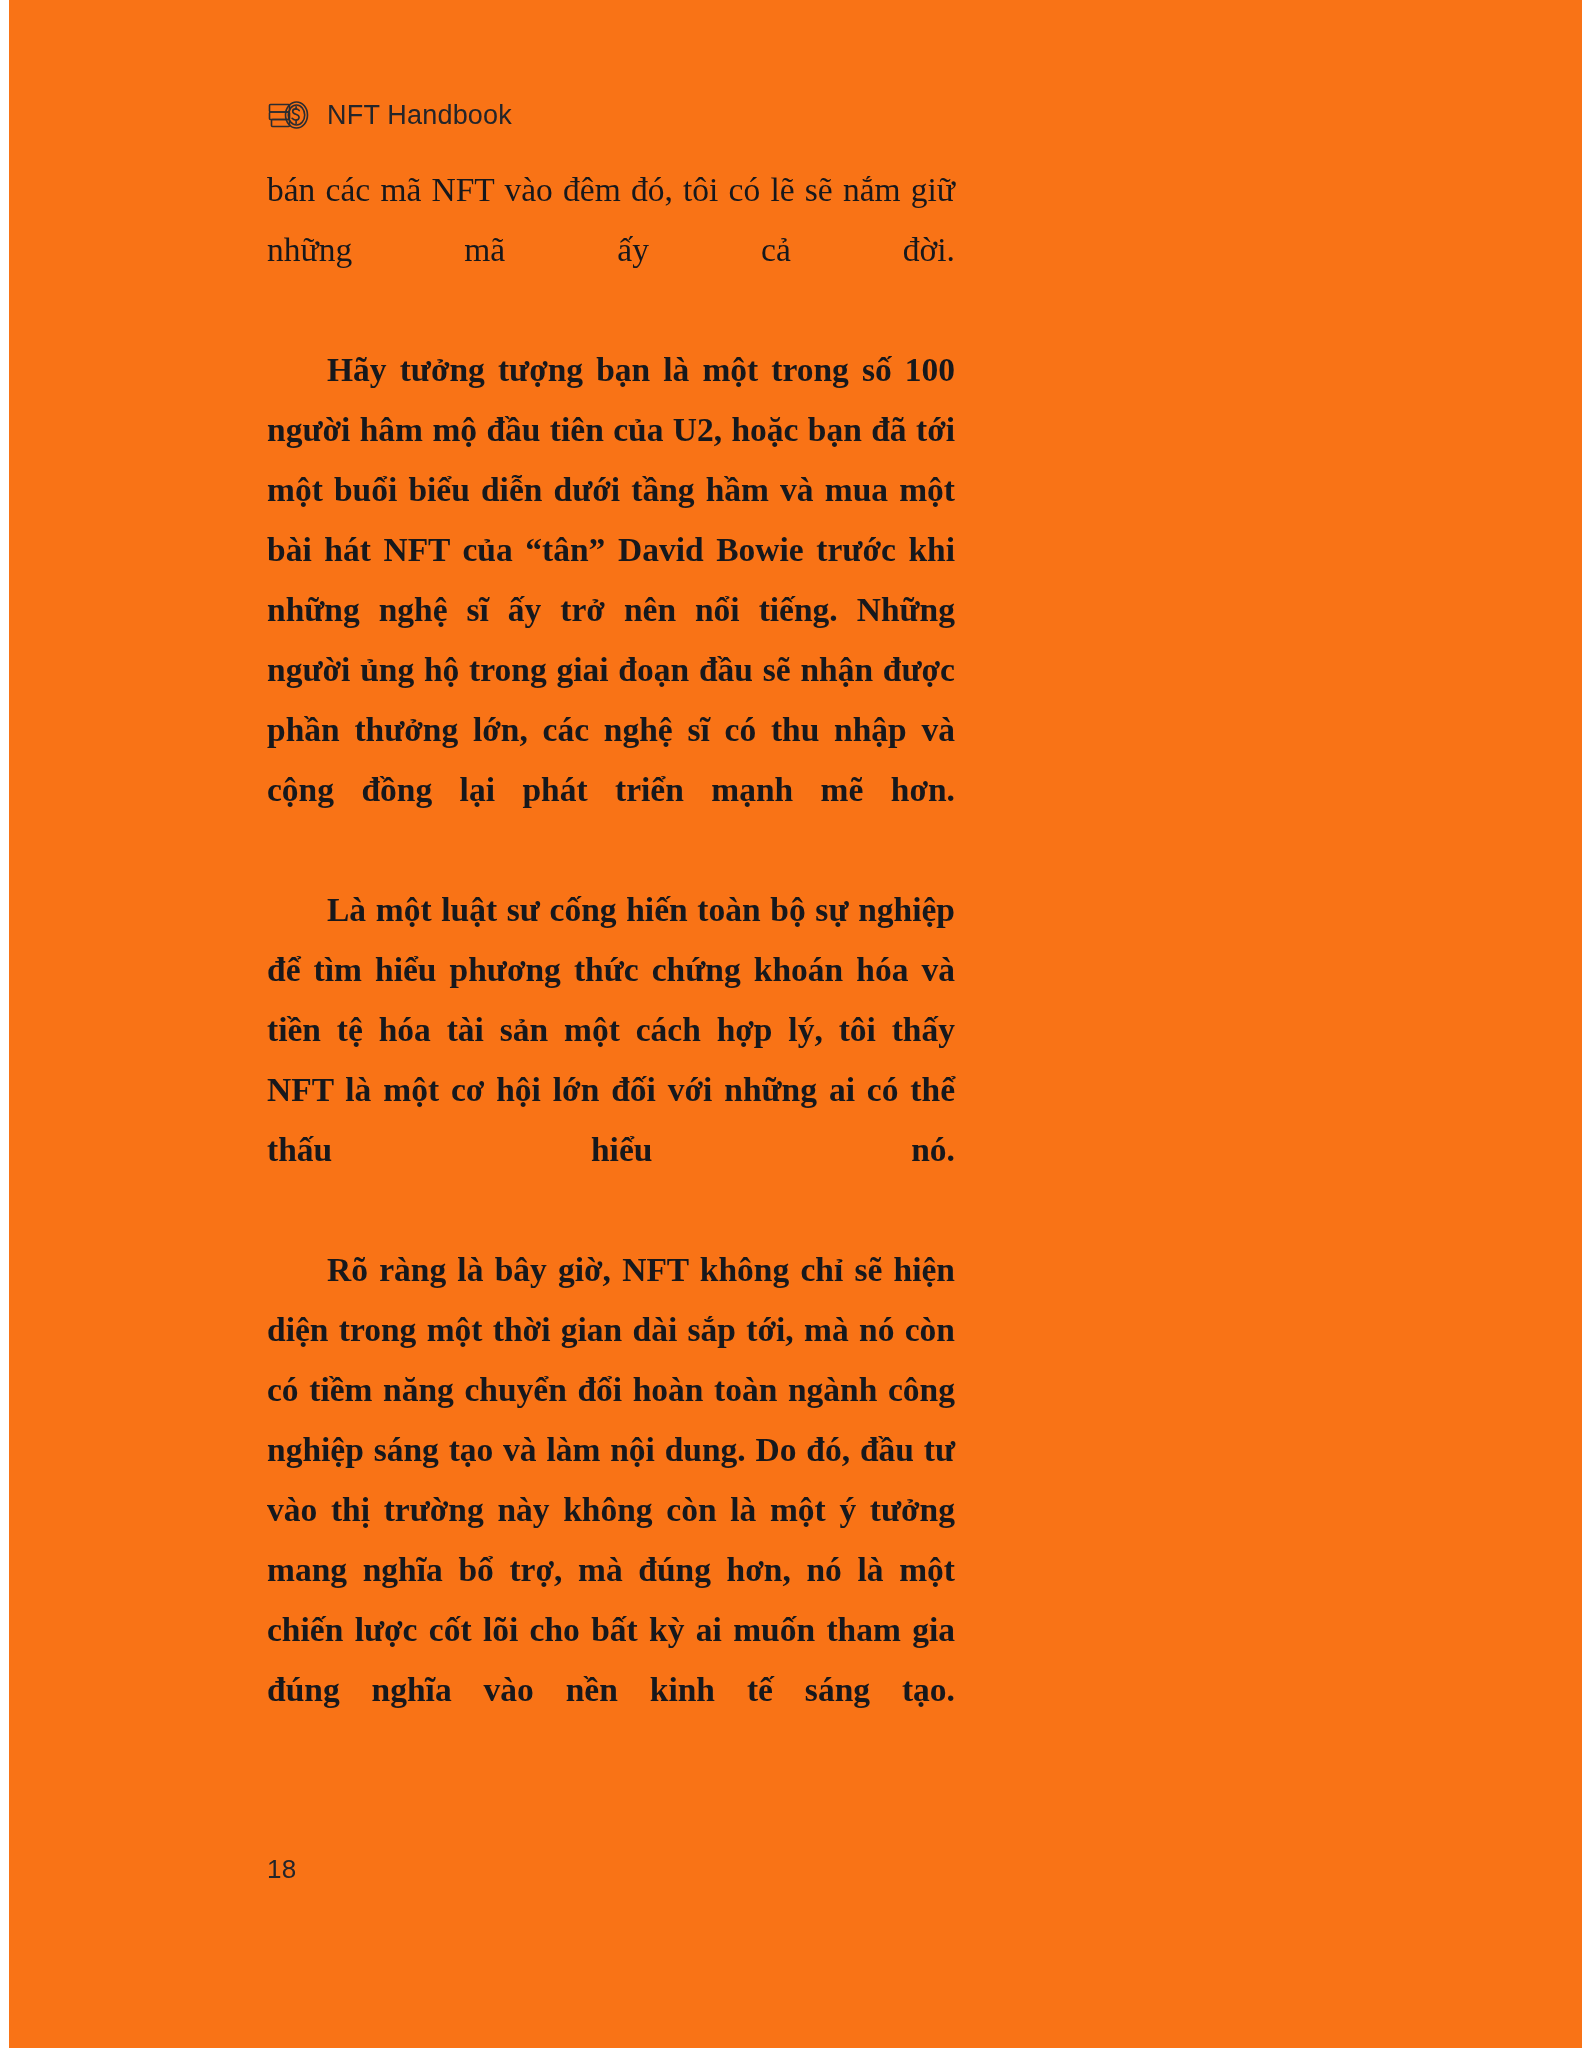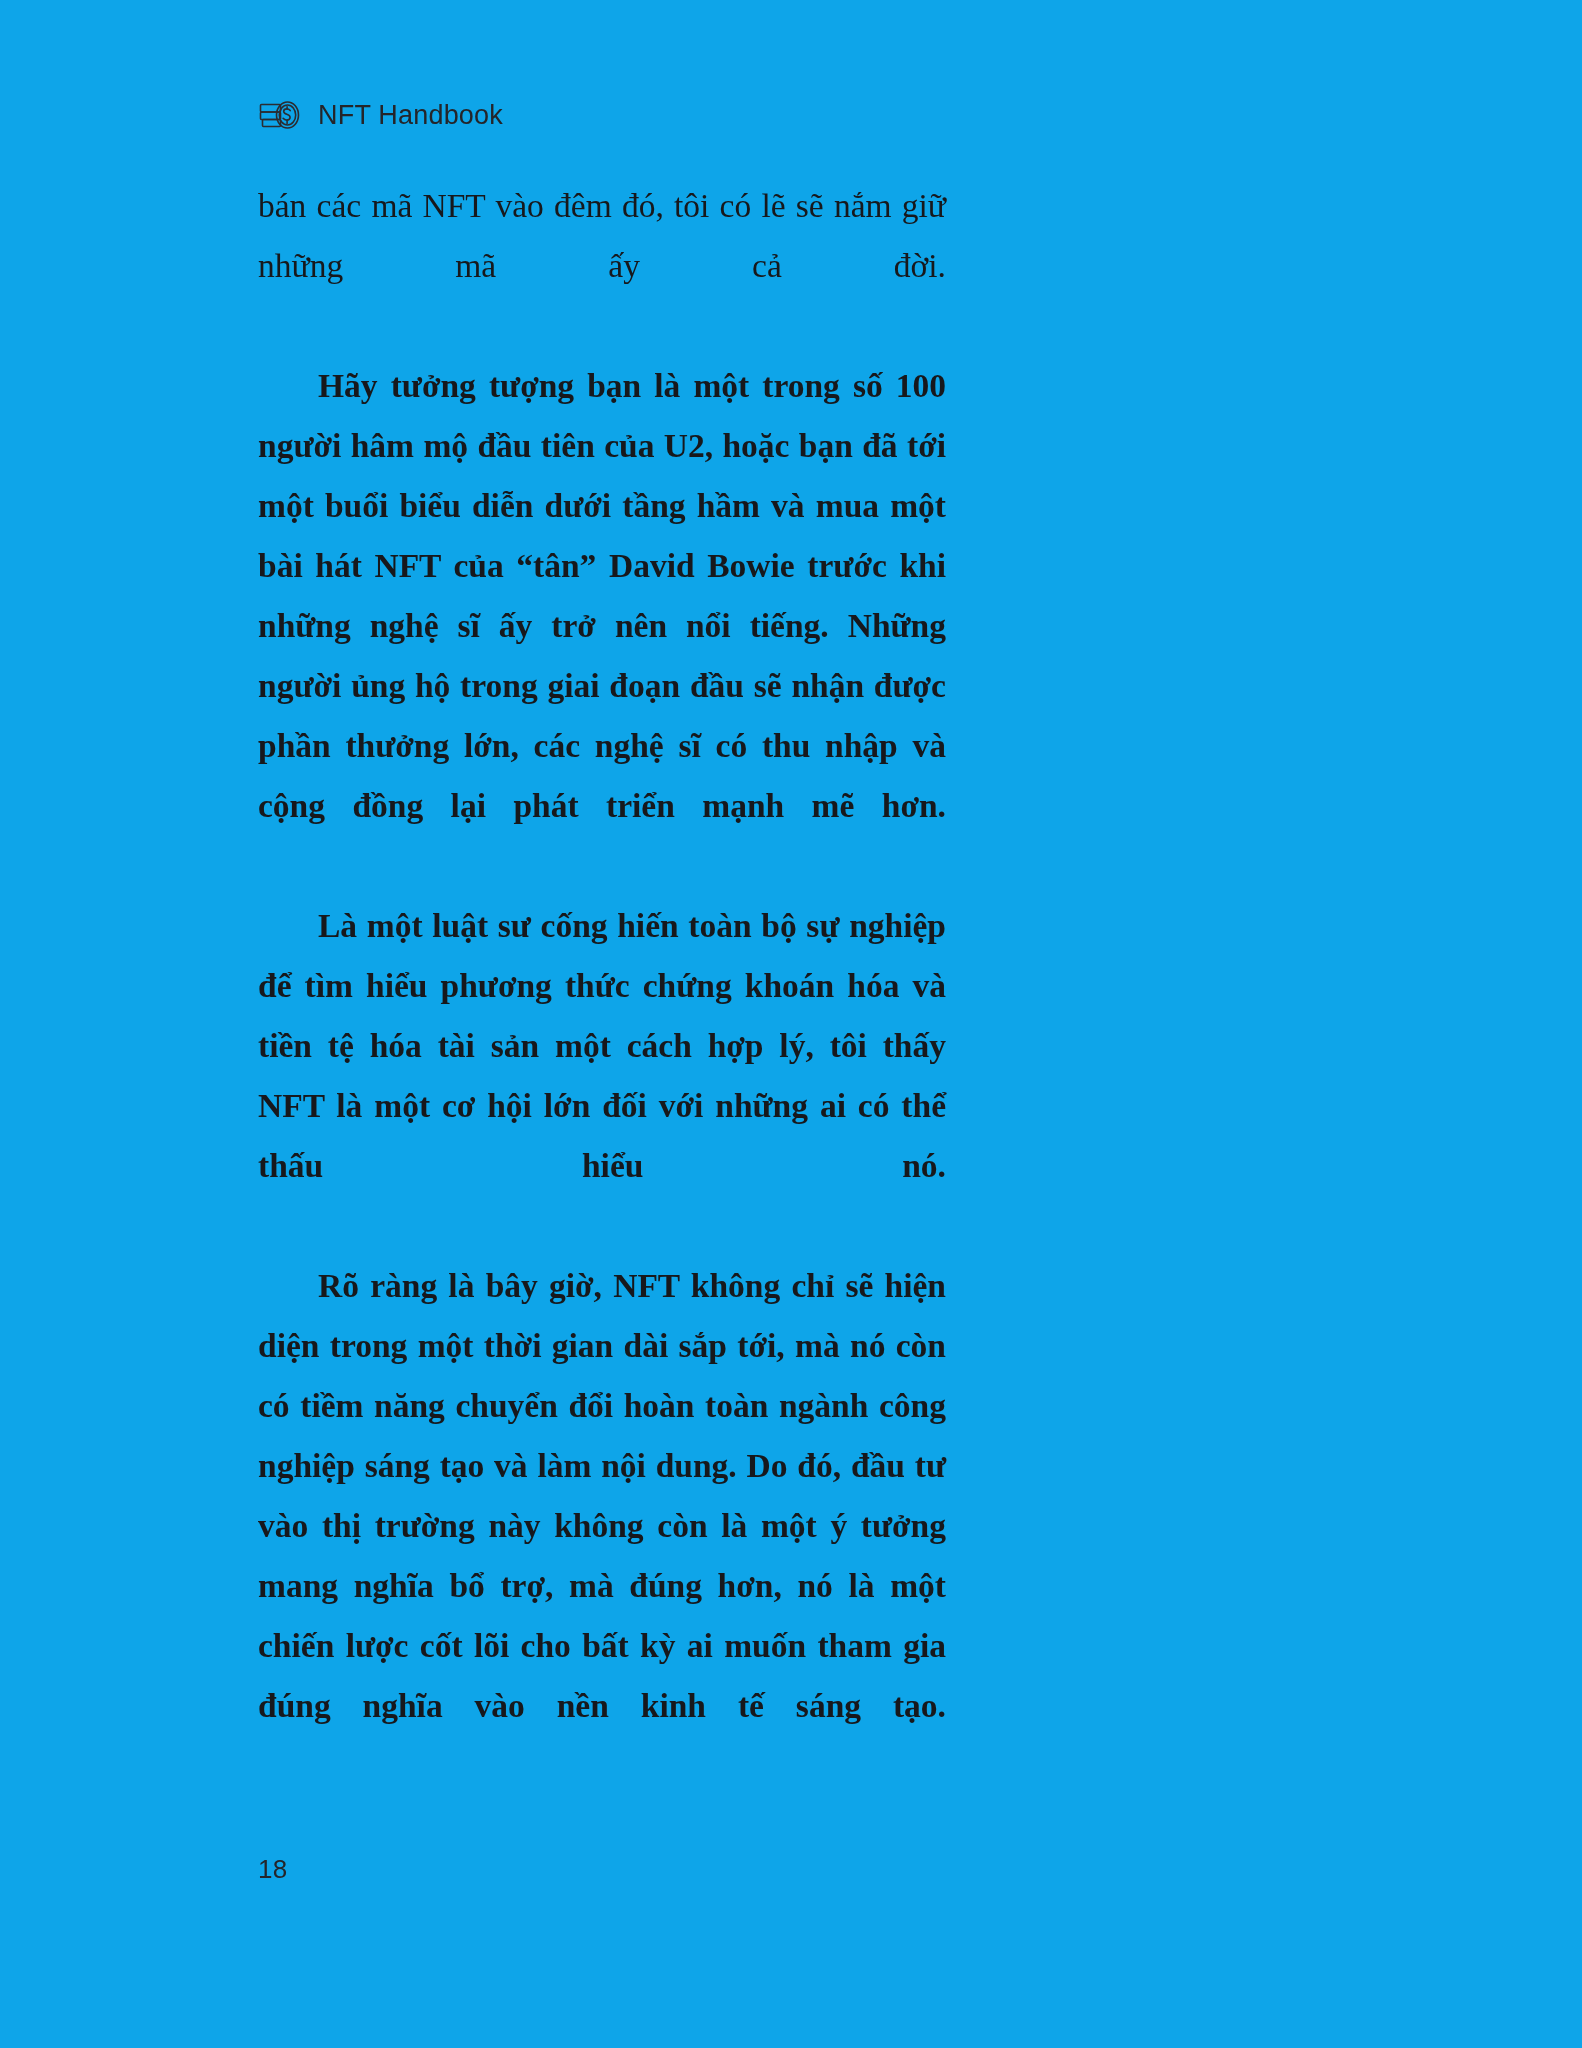--- a/index.html
+++ b/index.html
@@ -12,21 +12,22 @@
     height: 2048px;
     position: relative;
     font-family: "Liberation Serif", "DejaVu Serif", serif;
     color: #1a1a1a;
     overflow: hidden;
   }
 
   .page {
     position: absolute;
     inset: 0;
-    background: #0ea5e9;
+    background: #f97316;
+    margin-left: 9px;
   }
 
   
   .running-header {
     position: absolute;
     left: 258px;
     top: 92px;
     display: flex;
     align-items: center;
     gap: 14px;
@@ -44,21 +45,21 @@
     font-weight: 400;
     letter-spacing: 0.2px;
     color: #24252a;
     white-space: nowrap;
   }
 
   
   .text-block {
     position: absolute;
     left: 258px;
-    top: 176px;
+    top: 160px;
     width: 688px;
   }
 
   .para {
     margin: 0;
     font-size: 33.5px;
     line-height: 60px;
     text-align: justify;
     text-justify: inter-word;
     color: #17181c;

